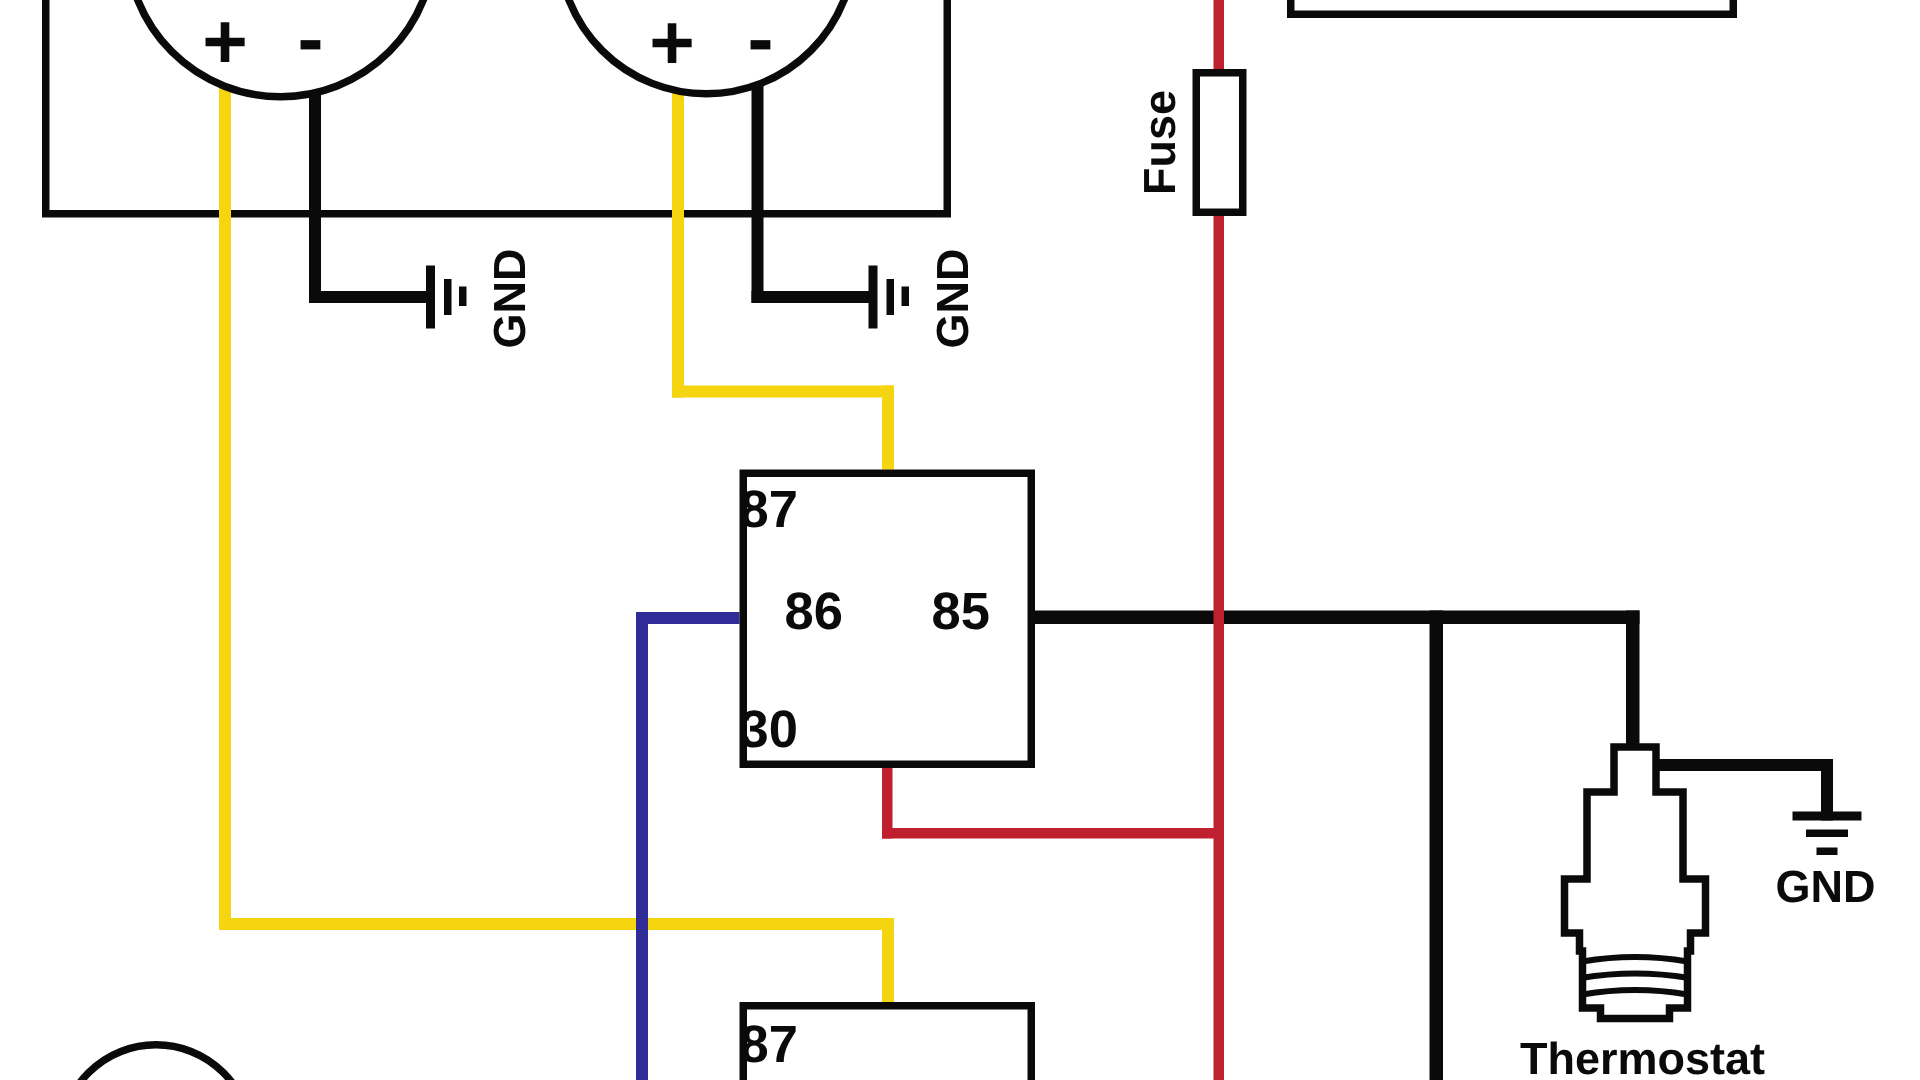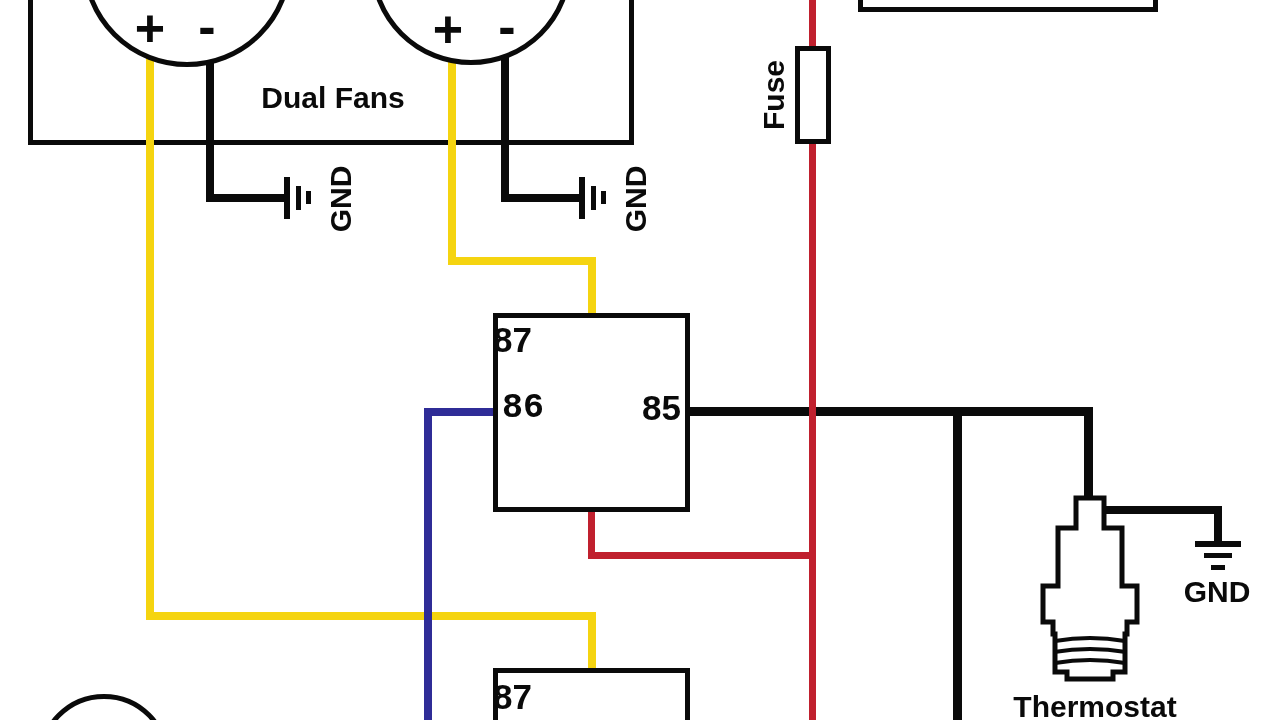--- a/index.html
+++ b/index.html
@@ -93,43 +93,43 @@
   </div>
 
   <div class="circle" style="left:82px;top:-143px;width:210px;height:210px;"></div>
   <div class="circle" style="left:370px;top:-137px;width:202px;height:202px;"></div>
 
   <div class="sign" style="left:128px;top:2px;">+</div>
   <div class="sign" style="left:185px;top:0px;">-</div>
   <div class="sign" style="left:426px;top:3px;">+</div>
   <div class="sign" style="left:485px;top:0px;">-</div>
 
-  <div class="lbl" style="left:233px;top:83px;width:200px;">Dual Fans</div>
 
   <div>
     <div class="gbar" style="left:284px;top:177px;width:6px;height:42px;"></div>
     <div class="gbar" style="left:296px;top:186px;width:5px;height:24px;"></div>
     <div class="gbar" style="left:306px;top:191px;width:5px;height:13px;"></div>
   </div>
   <div class="lbl rot" style="left:281px;top:184px;width:120px;">GND</div>
 
   <div>
     <div class="gbar" style="left:579px;top:177px;width:6px;height:42px;"></div>
     <div class="gbar" style="left:591px;top:186px;width:5px;height:24px;"></div>
     <div class="gbar" style="left:601px;top:191px;width:5px;height:13px;"></div>
   </div>
   <div class="lbl rot" style="left:576px;top:184px;width:120px;">GND</div>
 
   <div class="box" style="left:795px;top:46px;width:36px;height:98px;"></div>
   <div class="lbl rot" style="left:714px;top:80px;width:120px;">Fuse</div>
 
   <div class="box" style="left:493px;top:313px;width:197px;height:199px;"></div>
   <div class="term" style="left:493px;top:322px;width:197px;">87</div>
-  <div class="term" style="left:502px;top:390px;width:60px;text-align:left;font-family:Liberation Mono, monospace;">86</div>
-  <div class="term" style="left:621px;top:390px;width:60px;text-align:right;">85</div>
+  <div class="term" style="left:502px;top:390px;width:60px;text-align:right;">86</div>
+  <div class="term" style="left:621px;top:390px;width:60px;text-align:left;">85</div>
+  <div class="term" style="left:493px;top:469px;width:197px;">30</div>
 
   <div class="box" style="left:493px;top:668px;width:197px;height:60px;"></div>
   <div class="term" style="left:493px;top:679px;width:197px;">87</div>
 
   <svg class="abs" style="left:1030px;top:490px;" width="120" height="200" viewBox="0 0 120 200">
     <path d="M46,8 H74 V38 H92 V96 H107 V132 H97 V144 H95 V182 H83 V189 H37 V182 H25 V144 H23 V132 H13 V96 H28 V38 H46 Z" fill="#ffffff" stroke="#0a0a0a" stroke-width="5" stroke-linejoin="miter"></path>
     <path d="M25,151 Q60,145 95,151" fill="none" stroke="#0a0a0a" stroke-width="4"></path>
     <path d="M24,162 Q60,156 96,162" fill="none" stroke="#0a0a0a" stroke-width="4"></path>
     <path d="M25,173 Q60,167 95,173" fill="none" stroke="#0a0a0a" stroke-width="4"></path>
   </svg>

